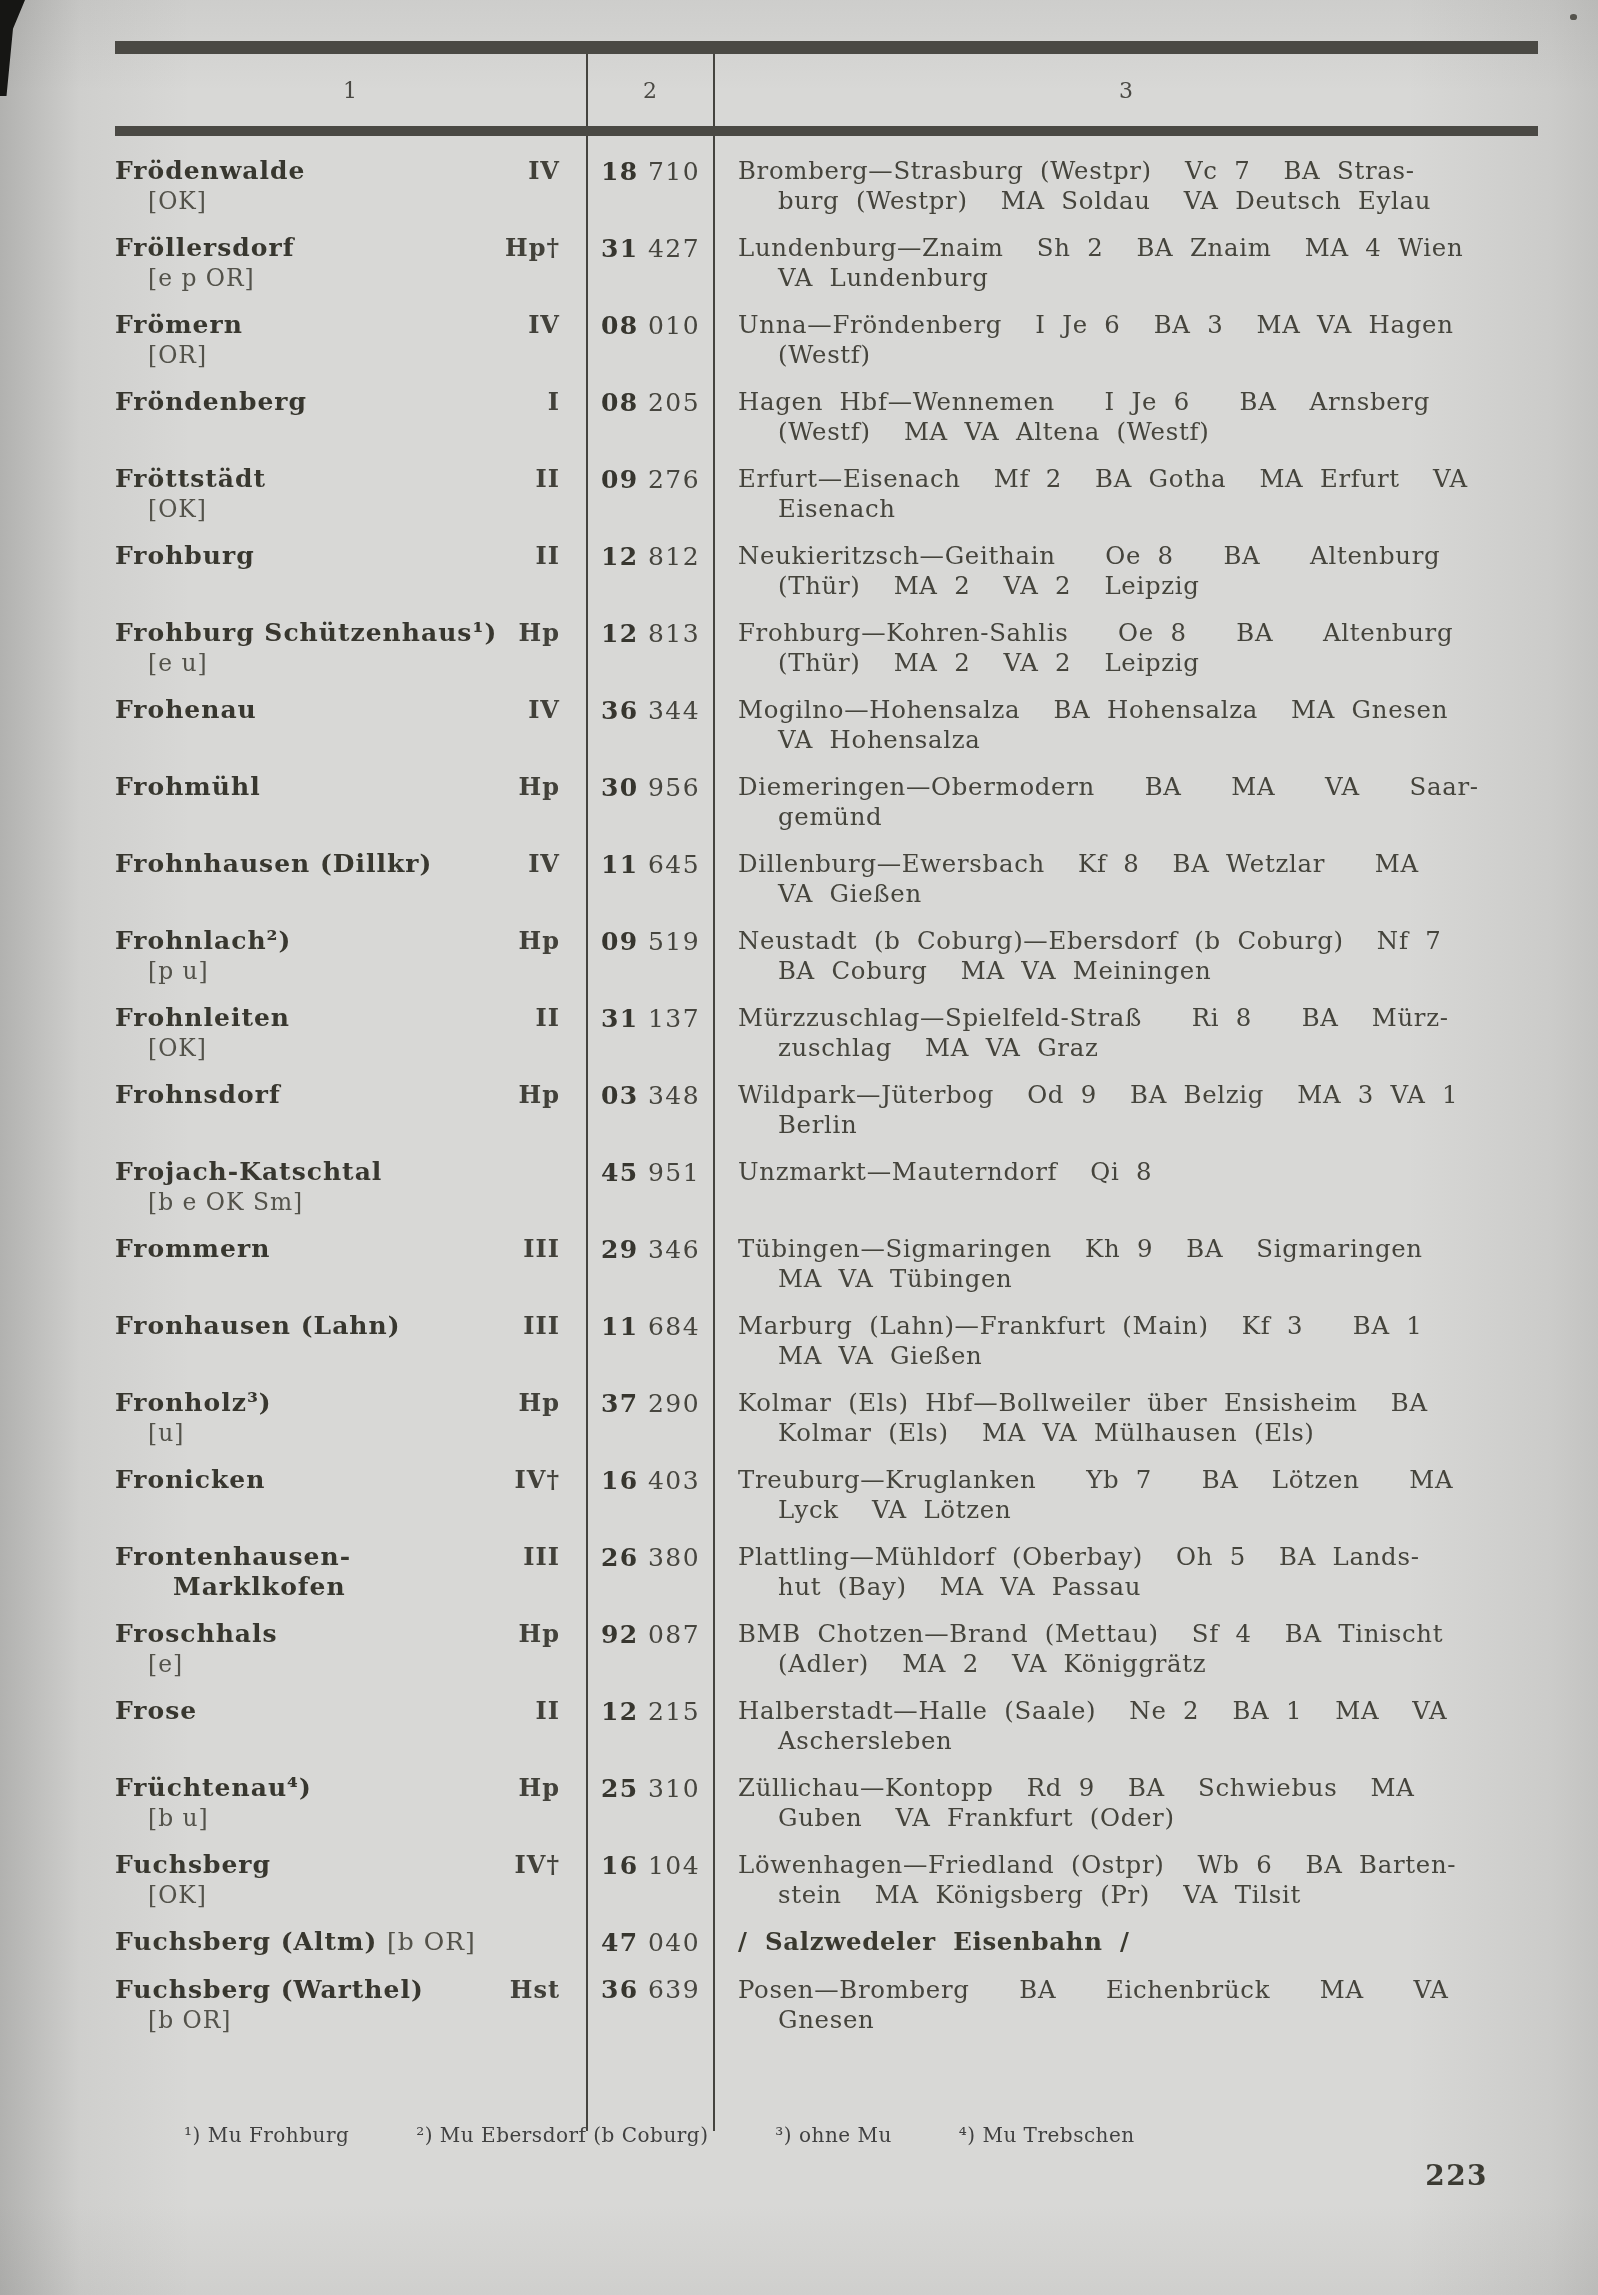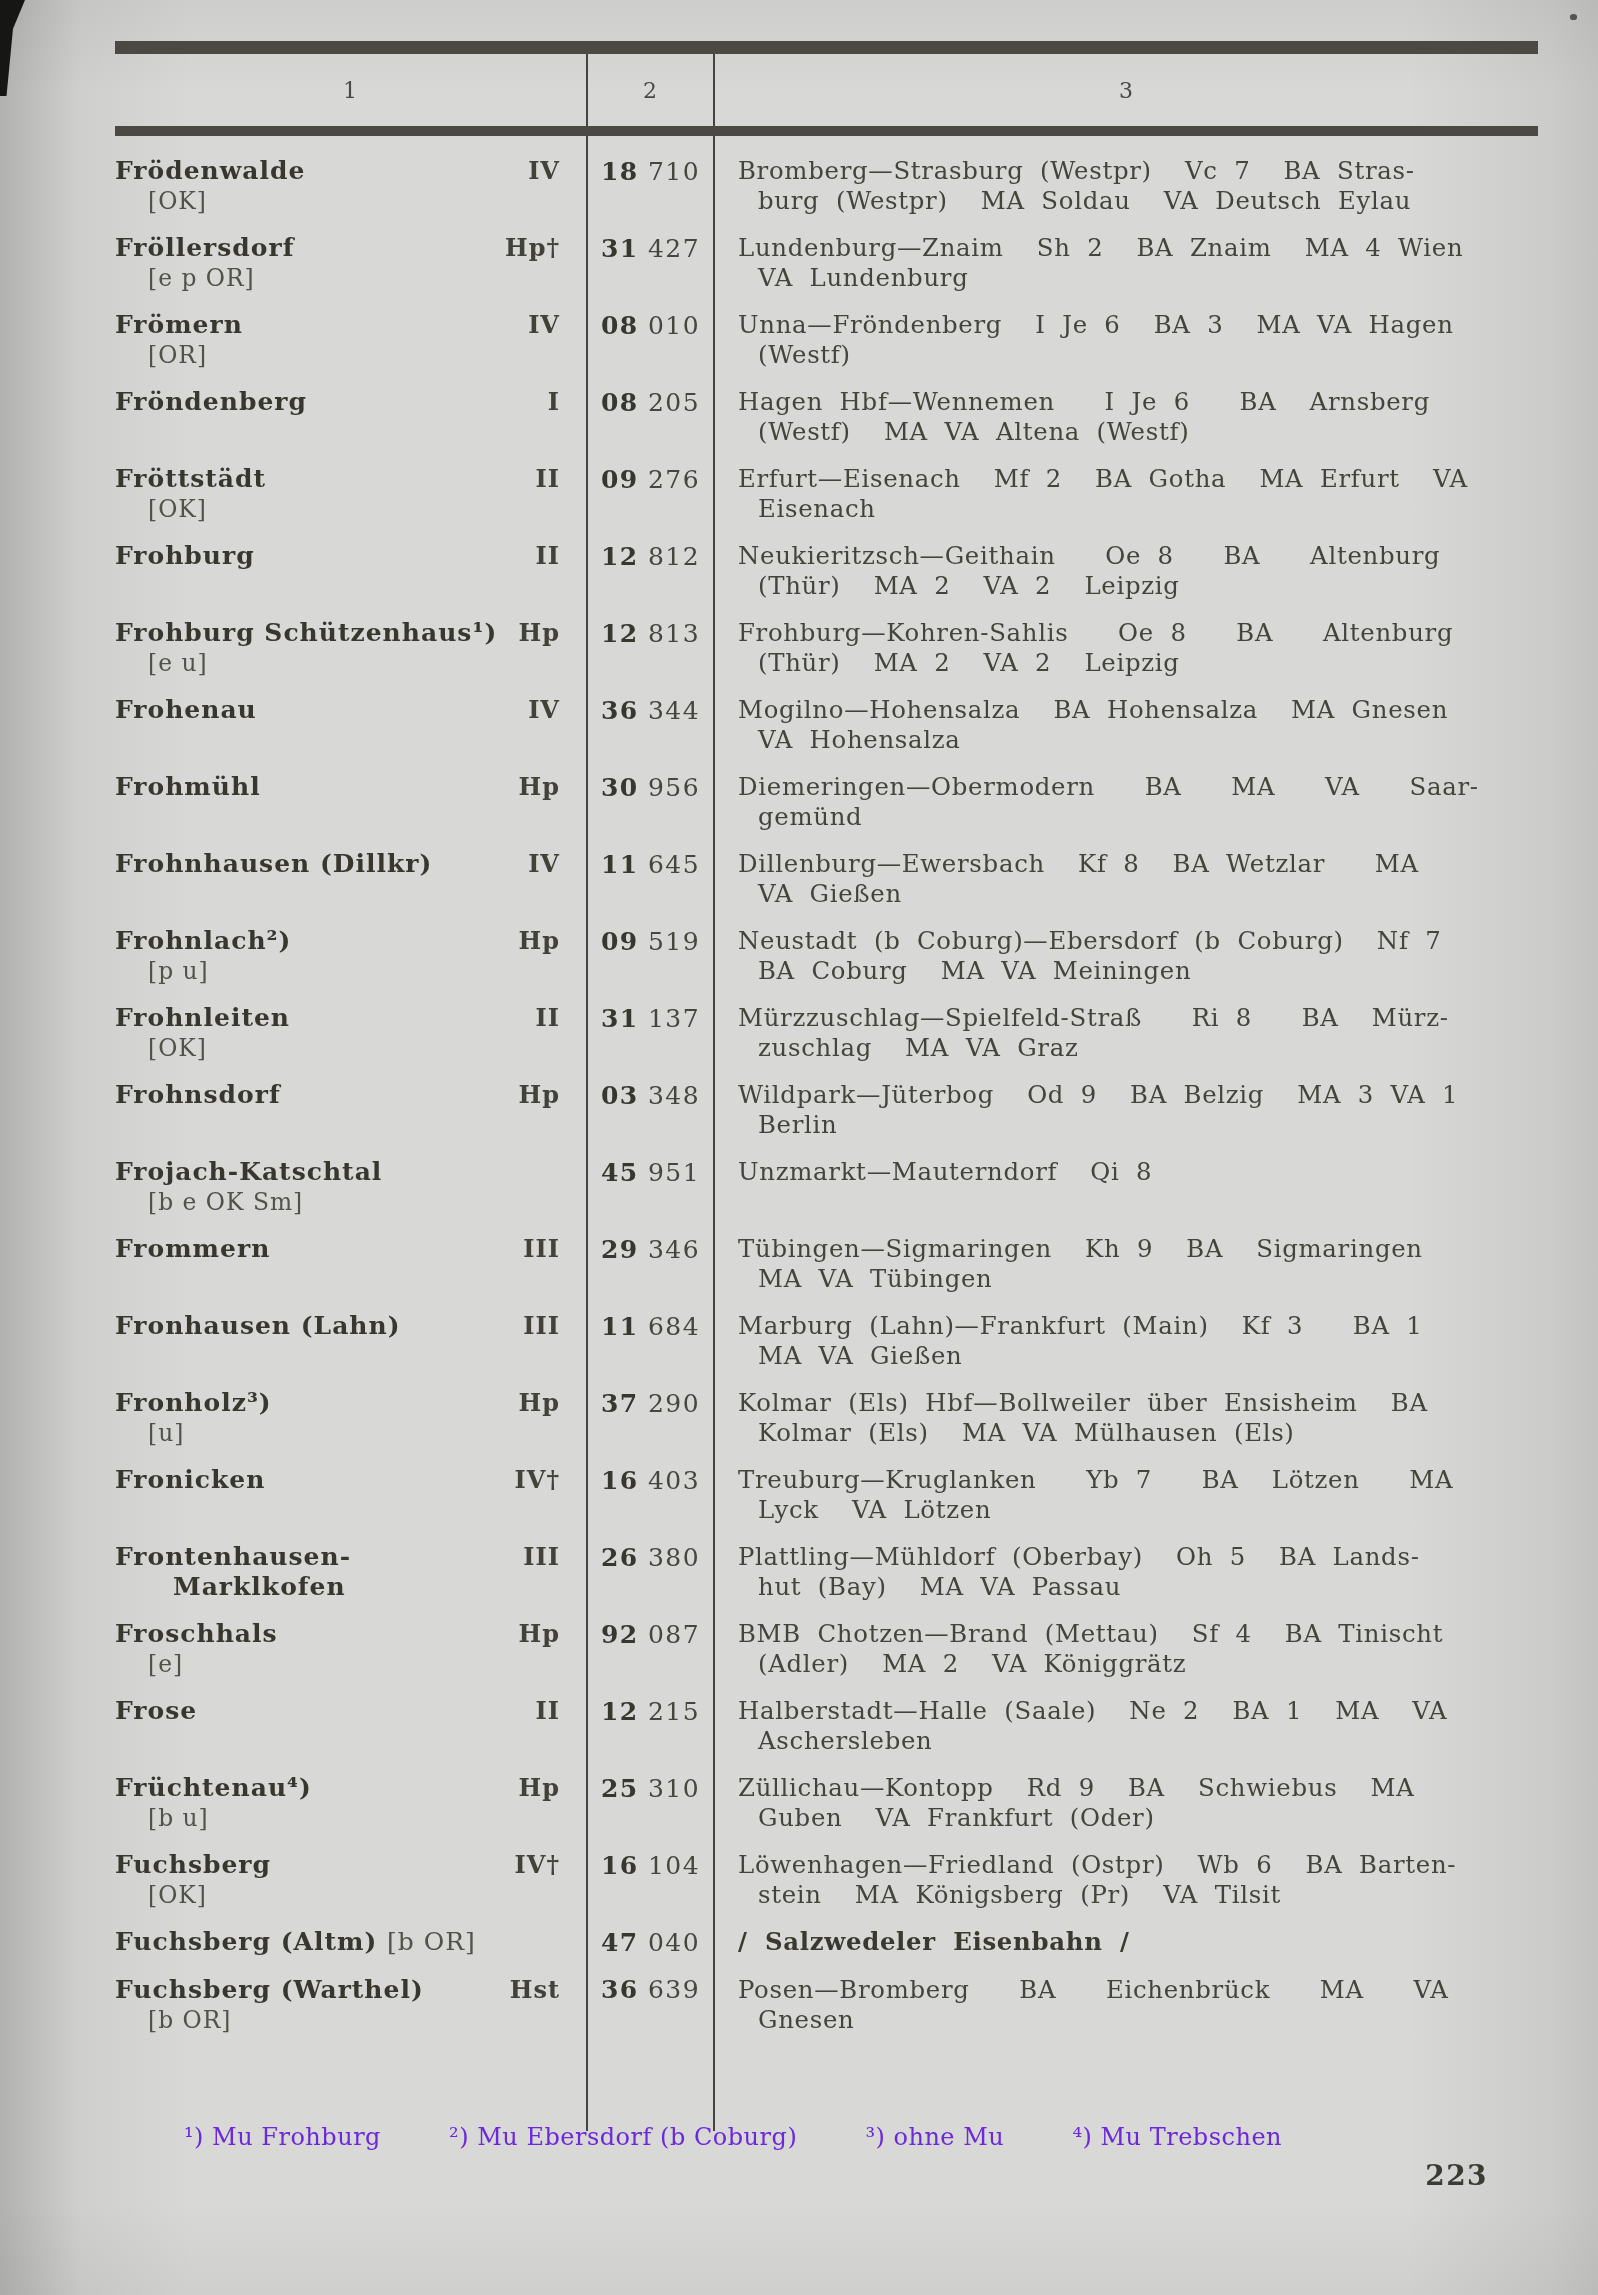--- a/index.html
+++ b/index.html
@@ -124,29 +124,29 @@
   .numrest { font-weight: normal; color: #46453e; margin-top: 36px; }
   .c3 { padding-left: 23px; }
   .rl {
     font-size: 24.4px;
     line-height: 30px;
     letter-spacing: 0.7px;
     word-spacing: 8.1px;
     white-space: pre;
     color: #45443c;
   }
-  .rl.cont { margin-left: 20px; }
+  .rl.cont { margin-left: 40px; }
   .rb .rl { font-weight: bold; color: #3a392f; }
 
   .footnotes {
     position: absolute;
     left: 184px; top: 2123px;
-    font-size: 24px;
+    font-size: 20px;
     letter-spacing: 0.5px;
-    color: #6d28d9;
+    color: #404040;
     white-space: nowrap;
   }
   .footnote { margin-right: 60px; }
   .page-number {
     position: absolute;
     right: 110px; top: 2159px;
     font-size: 28px;
     font-weight: bold;
     letter-spacing: 1.4px;
     color: #3c3b33;

